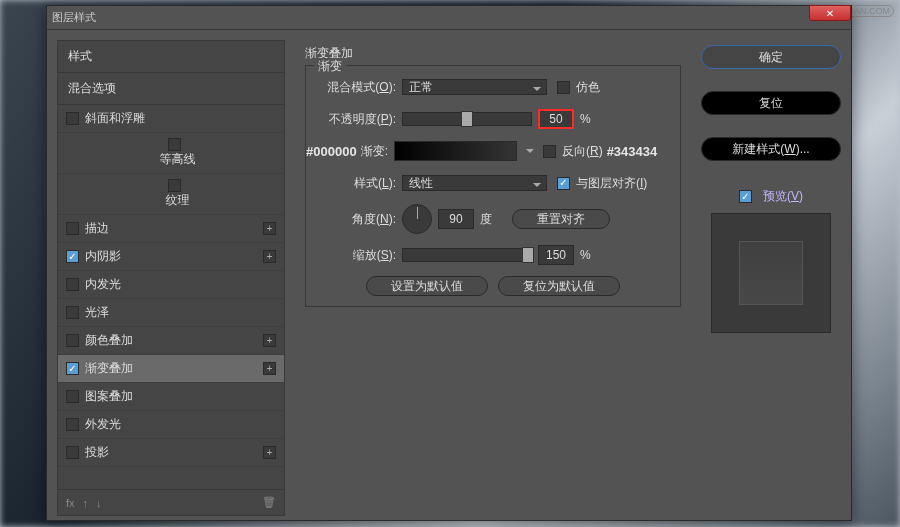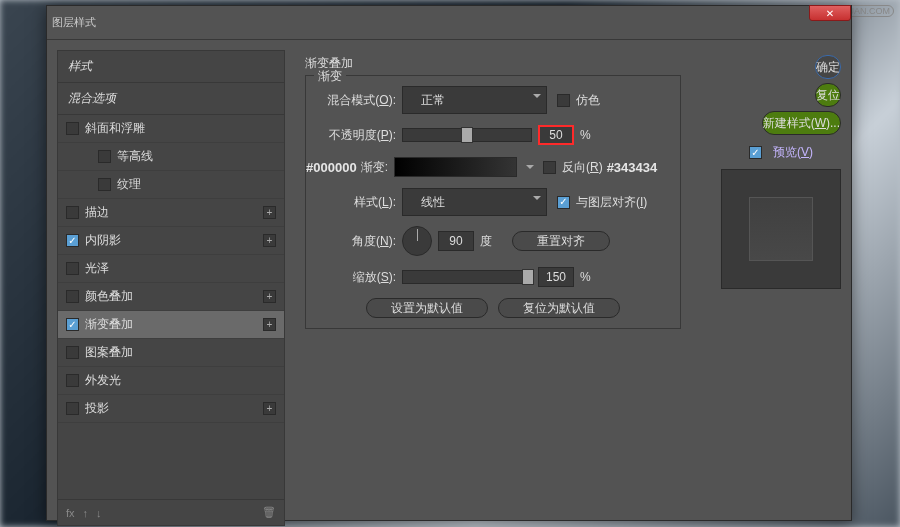--- a/index.html
+++ b/index.html
@@ -1,57 +1,57 @@
 <!DOCTYPE html>
 <html><head>
 <meta charset="utf-8">
 <style>
 * { margin: 0; padding: 0; box-sizing: border-box; font-family: "Microsoft YaHei", sans-serif; }
 body { background: #b8c0c8; width: 900px; height: 527px; position: relative; overflow: hidden; }
 .blur-bg { position: absolute; inset: 0; background: linear-gradient(135deg, #3a4550 0%, #1a2530 40%, #c8d0d8 70%, #4a5560 100%); filter: blur(3px); }
 .dialog { position: absolute; left: 46px; top: 5px; width: 806px; height: 516px; background: #535353; border: 1px solid #2a2a2a; box-shadow: 0 3px 15px rgba(0,0,0,0.5); }
-.titlebar { height: 34px; background: #535353; border-bottom: 1px solid #383838; display: flex; align-items: center; padding: 0 5px; font-size: 11px; color: #ccc; position: relative; }
+.titlebar { height: 24px; background: #535353; border-bottom: 1px solid #383838; display: flex; align-items: center; padding: 0 5px; font-size: 11px; color: #ccc; position: relative; }
 .close-btn { position: absolute; right: 0; top: -1px; width: 42px; height: 16px; background: linear-gradient(#e06060,#c73030); border: 1px solid #8a1a1a; border-radius: 0 0 3px 3px; display: flex; align-items: center; justify-content: center; color: #fff; font-size: 10px; }
 .body-area { display: flex; padding: 10px; gap: 10px; height: calc(100% - 18px); }
 .left-panel { width: 228px; background: #454545; border: 1px solid #383838; display: flex; flex-direction: column; }
 .lp-sec { padding: 7px 10px; font-size: 12px; color: #ddd; }
-.lp-header { border-bottom: 1px solid #383838; font-style: italic; }
+.lp-header { border-bottom: 1px solid #383838; }
 .lp-list { flex: 1; overflow: auto; }
 .lp-item { display: flex; align-items: center; padding: 5px 8px; font-size: 12px; color: #ddd; border-bottom: 1px solid #3e3e3e; position: relative; }
-.lp-item.indent { padding-left: 40px; }
+.lp-item.indent { padding-left: 21px; flex-direction: column; }
 .lp-item.selected { background: #6a6a6a; }
 .chk { width: 13px; height: 13px; border: 1px solid #2a2a2a; background: #3a3a3a; margin-right: 6px; display: inline-flex; align-items: center; justify-content: center; }
 .chk.checked { background: #5a9fd4; }
 .chk.checked::after { content: "✓"; color: #fff; font-size: 10px; line-height: 1; }
 .plus { margin-left: auto; width: 13px; height: 13px; border: 1px solid #2a2a2a; background: #3a3a3a; display: flex; align-items: center; justify-content: center; font-size: 10px; color: #aaa; }
 .lp-footer { height: 26px; border-top: 1px solid #383838; display: flex; align-items: center; padding: 0 8px; gap: 8px; color: #888; font-size: 11px; justify-content: space-between; }
 .lp-footer .spacer { flex: 1; }
 .center-panel { flex: 1; padding: 5px 10px; font-size: 12px; color: #ddd; }
 .grp-title { margin-bottom: 3px; }
 .fieldset { border: 1px solid #383838; padding: 10px; position: relative; }
 .fieldset-title { position: absolute; top: -8px; left: 8px; background: #535353; padding: 0 4px; font-size: 12px; }
 .row { display: flex; align-items: center; margin-bottom: 10px; min-height: 22px; }
 .row-label { width: 86px; text-align: right; padding-right: 6px; }
 .underline { text-decoration: underline; }
-.select { width: 145px; height: 28px; background: #3a3a3a; border: 1px solid #2a2a2a; color: #ddd; display: flex; align-items: center; padding: 0 18px; font-size: 12px; position: relative; }
+.select { width: 145px; height: 16px; background: #3a3a3a; border: 1px solid #2a2a2a; color: #ddd; display: flex; align-items: center; padding: 0 6px; font-size: 12px; position: relative; }
 .select::after { content: ""; position: absolute; right: 5px; top: 7px; border: 4px solid transparent; border-top-color: #aaa; }
 .slider { width: 130px; height: 14px; background: #3a3a3a; border: 1px solid #2a2a2a; position: relative; margin-right: 6px; }
 .slider-thumb { position: absolute; top: -2px; width: 12px; height: 16px; background: #aaa; border: 1px solid #333; transform: translateX(-50%); }
 .numbox { width: 36px; height: 20px; background: #3a3a3a; border: 1px solid #2a2a2a; color: #ddd; display: flex; align-items: center; justify-content: center; font-size: 12px; }
 .numbox.highlight { border: 2px solid #ff2a2a; }
 .pct { margin-left: 6px; }
 .grad-preview { width: 123px; height: 20px; background: linear-gradient(to right, #000, #343434); border: 1px solid #2a2a2a; position: relative; }
 .grad-preview::after { content: ""; position: absolute; right: -18px; top: 7px; border: 4px solid transparent; border-top-color: #aaa; }
 .angle-dial { width: 30px; height: 30px; border: 1px solid #2a2a2a; border-radius: 50%; background: #3a3a3a; position: relative; margin-right: 6px; }
 .angle-dial::after { content: ""; position: absolute; left: 50%; top: 2px; width: 1px; height: 12px; background: #aaa; }
 .btn-small { height: 20px; padding: 0 24px; background: #4a4a4a; border: 1px solid #2a2a2a; border-radius: 10px; color: #ddd; display: inline-flex; align-items: center; font-size: 12px; }
 .btn-row { display: flex; justify-content: center; gap: 10px; margin-top: 10px; }
 .anno { color: #e5e5e5; font-weight: bold; font-size: 13px; }
-.right-panel { width: 140px; display: flex; flex-direction: column; gap: 4px; padding-top: 5px; align-items: flex-end; }
-.r-btn { height: 24px; border-radius: 12px; border: 1px solid #2a2a2a; background: #4d7c0f; color: #ddd; display: flex; align-items: center; justify-content: center; font-size: 12px; }
+.right-panel { width: 140px; display: flex; flex-direction: column; gap: 22px; padding-top: 5px; }
+.r-btn { height: 24px; border-radius: 12px; border: 1px solid #2a2a2a; background: #000000; color: #ddd; display: flex; align-items: center; justify-content: center; font-size: 12px; }
 .r-btn.primary { border: 1px solid #3a6aaa; background: #454545; }
 .preview-area { margin-top: 5px; }
 .preview-chk { display: flex; align-items: center; justify-content: center; gap: 5px; font-size: 12px; color: #c4b5fd; margin-bottom: 8px; }
 .preview-box { width: 120px; height: 120px; background: #3a3a3a; border: 1px solid #2a2a2a; margin: 0 auto; display: flex; align-items: center; justify-content: center; }
 .preview-inner { width: 64px; height: 64px; background: linear-gradient(#404040, #484848); border: 1px solid #555; }
 .watermark { position: absolute; top: 3px; right: 6px; font-size: 11px; color: #888; display: flex; align-items: center; gap: 4px; }
 .wm-pill { border: 1px solid #888; border-radius: 6px; padding: 0 3px; font-size: 9px; }
 </style>
 </head>
 <body>
@@ -92,20 +92,24 @@
             <span>描边</span>
             <span class="plus">+</span>
           </div>
           <div class="lp-item">
             <span class="chk checked"></span>
             <span>内阴影</span>
             <span class="plus">+</span>
           </div>
           <div class="lp-item">
             <span class="chk"></span>
+            <span>内发光</span>
+          </div>
+          <div class="lp-item">
+            <span class="chk"></span>
             <span>光泽</span>
           </div>
           <div class="lp-item">
             <span class="chk"></span>
             <span>颜色叠加</span>
             <span class="plus">+</span>
           </div>
           <div class="lp-item selected">
             <span class="chk checked"></span>
             <span>渐变叠加</span>

